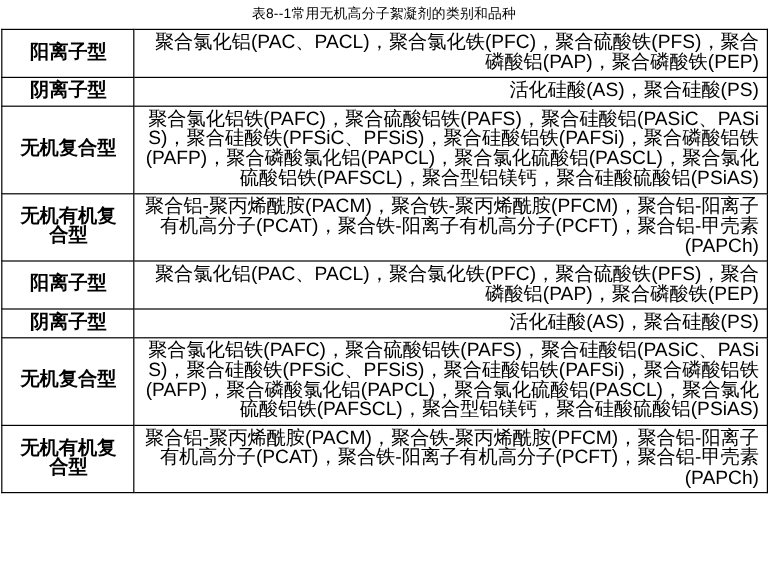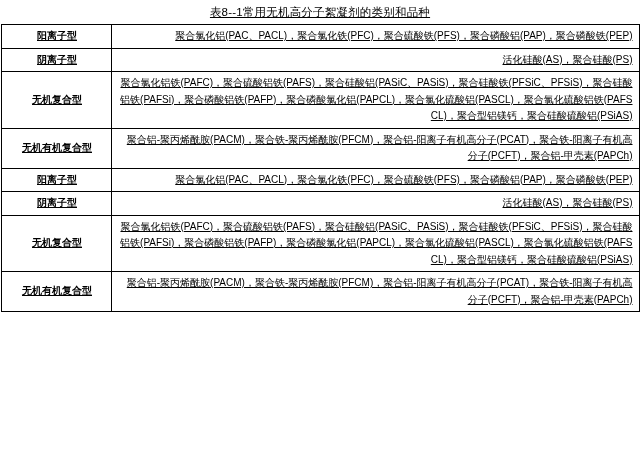--- a/index.html
+++ b/index.html
@@ -12,40 +12,39 @@
     height: 469px;
     font-family: "Liberation Sans", sans-serif;
     color: #000000;
     overflow: hidden;
   }
   .page {
     width: 640px;
     height: 334px;
     position: relative;
     box-sizing: border-box;
-    text-decoration: underline;
   }
   .doc-title {
     text-align: center;
     font-size: 11.5px;
     line-height: 14px;
     color: #000;
     padding: 5px 0 5px 0;
     letter-spacing: 0.2px;
   }
   table.types-table {
     border-collapse: collapse;
     width: 608px;
     margin: 0 auto;
     table-layout: fixed;
   }
   table.types-table td {
     border: 1px solid #000000;
     vertical-align: middle;
-    font-size: 10px;
+    font-size: 16px;
     line-height: 16.5px;
     padding: 3px 6px 3px 8px;
     word-break: break-all;
   }
   td.cat {
     width: 95px;
     text-align: center;
     font-weight: bold;
     padding-left: 2px;
     padding-right: 2px;

